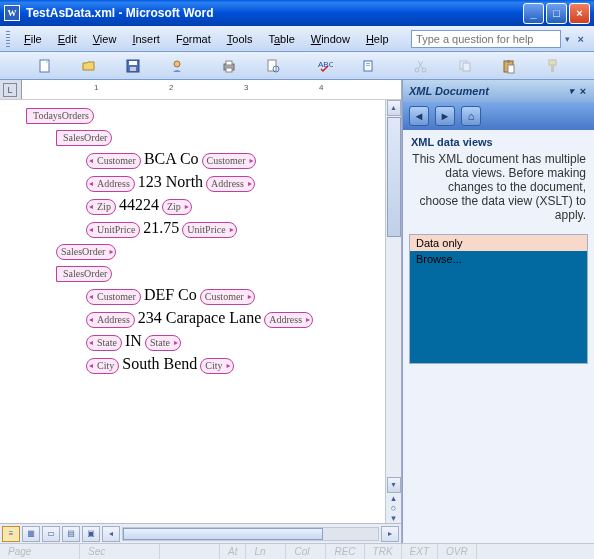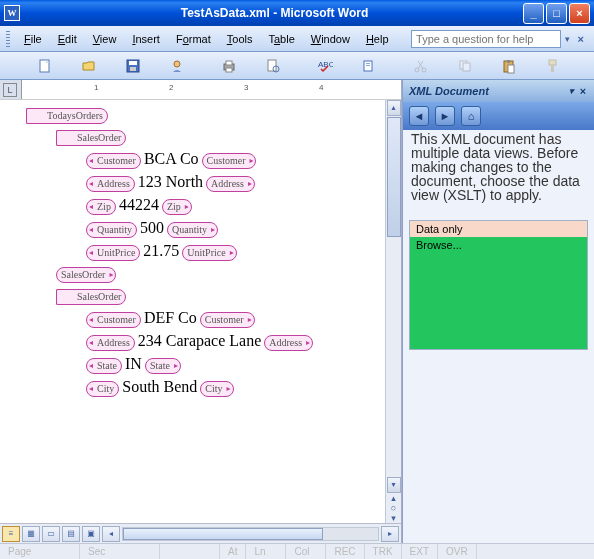--- a/index.html
+++ b/index.html
@@ -1,21 +1,21 @@
 <!DOCTYPE html>
 <html><head>
 <meta charset="utf-8">
 <style>
 * { box-sizing: border-box; margin: 0; padding: 0; }
 body { font-family: Tahoma, sans-serif; font-size: 11px; background: #fff; width: 594px; height: 559px; overflow: hidden; }
 
 
 .titlebar { height: 26px; background: linear-gradient(to bottom, #0058e0, #2a80f0 10%, #0050d8 50%, #0040b0); display: flex; align-items: center; padding-left: 4px; color: white; font-weight: bold; font-size: 12px; }
 .titlebar .icon { width: 16px; height: 16px; background: #2a60c0; border: 1px solid #fff; margin-right: 6px; display: inline-flex; align-items: center; justify-content: center; font-size: 9px; font-family: serif; color: #fff; }
-.titlebar .text { flex: 1; text-align: center; }
+.titlebar .text { flex: 1; }
 .winbtns { display: flex; gap: 2px; padding-right: 4px; }
 .winbtn { width: 21px; height: 21px; border-radius: 3px; border: 1px solid #fff; display: flex; align-items: center; justify-content: center; font-size: 11px; font-weight: bold; color: #fff; }
 .winbtn.min, .winbtn.max { background: linear-gradient(to bottom, #70a0f0, #2060c0); }
 .winbtn.close { background: linear-gradient(to bottom, #f08060, #d04020); }
 
 
 .menubar { height: 26px; background: linear-gradient(to bottom, #e8f0fc, #c4d8f4); display: flex; align-items: center; padding: 0 6px; border-bottom: 1px solid #7a9ccc; }
 .menugrip { width: 4px; height: 16px; background: repeating-linear-gradient(to bottom, #6a8cc0 0 1px, transparent 1px 3px); margin-right: 6px; }
 .menuitem { padding: 3px 8px; cursor: default; }
 .menuitem u { text-decoration: underline; }
@@ -39,21 +39,21 @@
 .ruler .margin { position: absolute; left: 0; top: 0; width: 22px; height: 20px; background: #d8e0f0; border-right: 1px solid #999; }
 .ruler .tab { position: absolute; left: 3px; top: 3px; width: 14px; height: 14px; border: 1px solid #888; font-size: 9px; text-align: center; line-height: 12px; }
 .ruler-ticks { position: absolute; left: 24px; right: 0; top: 0; height: 20px; }
 .ruler-ticks span { position: absolute; top: 3px; }
 
 .doc { flex: 1; overflow: hidden; padding: 4px 4px 4px 24px; font-family: "Times New Roman", serif; font-size: 14px; background: #fff; position: relative; line-height: 22px; }
 .xml-tag { display: inline-block; border: 1px solid #c040a0; border-radius: 8px; padding: 0 4px 0 10px; font-size: 10px; font-family: Tahoma; color: #555; background: #fce8f6; position: relative; margin: 0 2px; height: 16px; line-height: 14px; vertical-align: middle; }
 .xml-tag.open::before { content: "◂"; position: absolute; left: 2px; top: 0; font-size: 8px; color: #c040a0; }
 .xml-tag.close { padding: 0 10px 0 4px; }
 .xml-tag.close::after { content: "▸"; position: absolute; right: 2px; top: 0; font-size: 8px; color: #c040a0; }
-.xml-tag.bracket { border-radius: 2px 8px 8px 2px; padding-left: 20px; }
+.xml-tag.bracket { border-radius: 2px 8px 8px 2px; padding-left: 6px; }
 .xml-tag.bracket::before { content: ""; position: absolute; left: -1px; top: -1px; bottom: -1px; width: 4px; border: 1px solid #c040a0; border-right: none; border-radius: 2px 0 0 2px; background: #fce8f6; }
 .row { white-space: nowrap; }
 .ind0 { padding-left: 0; }
 .ind1 { padding-left: 30px; }
 .ind2 { padding-left: 60px; }
 .val { font-family: "Times New Roman", serif; font-size: 16px; padding: 0 1px; text-align: center; }
 
 .vsb { width: 16px; background: #e8ecf4; display: flex; flex-direction: column; align-items: center; border-left: 1px solid #c0c8d8; }
 .vsb .arr { width: 14px; height: 16px; background: linear-gradient(#f0f4fc,#d0d8e8); border: 1px solid #a0b0c8; font-size: 8px; text-align: center; line-height: 14px; color: #4060a0; }
 .vsb .thumb { width: 14px; height: 120px; background: linear-gradient(#e0e8f8,#c0d0e8); border: 1px solid #90a0c0; margin-top: 1px; }
@@ -68,28 +68,28 @@
 
 
 .pane { width: 192px; background: #eef3fb; border-left: 1px solid #8aa3c8; display: flex; flex-direction: column; }
 .phead { height: 22px; background: linear-gradient(to bottom,#c0d8f0,#8ab0e0); display: flex; align-items: center; padding: 0 6px; font-weight: bold; font-size: 11px; color: #153a70; font-style: italic; }
 .phead .sp { flex: 1; }
 .phead .car { font-size: 9px; padding: 0 4px; }
 .phead .px { font-weight: bold; padding: 0 2px; }
 .pnav { height: 28px; background: linear-gradient(to bottom,#7aa8e8,#4878c8); display: flex; align-items: center; padding: 0 6px; gap: 6px; }
 .pnavbtn { width: 20px; height: 20px; border: 1px solid #3060a0; border-radius: 3px; background: linear-gradient(#b0d0f8,#7098d8); font-size: 11px; text-align: center; line-height: 18px; color: #1a3a70; }
 .sect { font-weight: bold; padding: 6px 8px 2px; font-size: 11px; color: #153a70; }
-.desc { padding: 2px 8px 18px; font-size: 14px; color: #333; line-height: 14px; }
-.list { background: #22c55e; margin: 0 6px; border: 1px solid #a0b0c8; height: 130px; overflow: hidden; }
+.desc { padding: 2px 8px 12px; font-size: 12px; color: #333; line-height: 14px; text-align: right; }
+.list { background: #0369a1; margin: 0 6px; border: 1px solid #a0b0c8; height: 130px; overflow: hidden; }
 .litem { padding: 2px 6px; font-size: 11px; }
 .litem.sel { background: #f8d8c8; }
 
 
 .status { height: 16px; background: #e8ecf4; border-top: 1px solid #c0c8d8; display: flex; align-items: center; font-size: 10px; color: #bbb; }
-.scell { padding: 0 8px; border-right: 1px solid #d0d4dc; height: 100%; display: flex; align-items: center; }
+.scell { padding: 0 8px; border-right: 1px solid #d0d4dc; height: 100%; display: flex; align-items: center; font-style: italic; }
 .scell.wide { flex: 0 0 80px; }
 </style>
 </head>
 <body>
 
 <div class="titlebar">
   <span class="icon">W</span>
   <span class="text">TestAsData.xml - Microsoft Word</span>
   <div class="winbtns">
     <div class="winbtn min">_</div>
@@ -261,21 +261,20 @@
           <span style="left:295px">4</span>
       </div>
     </div>
     <div style="display:flex;flex:1;overflow:hidden">
       <div class="doc">
         <div class="row ind0"><span class="xml-tag open bracket">TodaysOrders</span></div>
         <div class="row ind1"><span class="xml-tag open bracket">SalesOrder</span></div>
         <div class="row ind2"><span class="xml-tag open">Customer</span><span class="val">BCA Co</span><span class="xml-tag close">Customer</span></div>
         <div class="row ind2"><span class="xml-tag open">Address</span><span class="val">123 North</span><span class="xml-tag close">Address</span></div>
         <div class="row ind2"><span class="xml-tag open">Zip</span><span class="val">44224</span><span class="xml-tag close">Zip</span></div>
-        <div class="row ind2"><span class="xml-tag open">Quantity</span><span class="val">500</span><span class="xml-tag close">Quantity</span></div>
         <div class="row ind2"><span class="xml-tag open">UnitPrice</span><span class="val">21.75</span><span class="xml-tag close">UnitPrice</span></div>
         <div class="row ind1"><span class="xml-tag close">SalesOrder</span></div>
         <div class="row ind1"><span class="xml-tag open bracket">SalesOrder</span></div>
         <div class="row ind2"><span class="xml-tag open">Customer</span><span class="val">DEF Co</span><span class="xml-tag close">Customer</span></div>
         <div class="row ind2"><span class="xml-tag open">Address</span><span class="val">234 Carapace Lane</span><span class="xml-tag close">Address</span></div>
         <div class="row ind2"><span class="xml-tag open">State</span><span class="val">IN</span><span class="xml-tag close">State</span></div>
         <div class="row ind2"><span class="xml-tag open">City</span><span class="val">South Bend</span><span class="xml-tag close">City</span></div>
       </div>
       <div class="vsb">
         <div class="arr">▴</div>
@@ -306,20 +305,21 @@
       <span>XML Document</span>
       <span class="sp"></span>
       <span class="car">▾</span>
       <span class="px">×</span>
     </div>
     <div class="pnav">
       <div class="pnavbtn">◄</div>
       <div class="pnavbtn">►</div>
       <div class="pnavbtn">⌂</div>
     </div>
+    <div class="sect">XML data views</div>
     <div class="desc">This XML document has multiple data views. Before making changes to the document, choose the data view (XSLT) to apply.</div>
     <div class="list">
       <div class="litem sel">Data only</div>
       <div class="litem">Browse...</div>
     </div>
   </div>
 </div>
 
 <div class="status">
   <div class="scell wide">Page</div>

